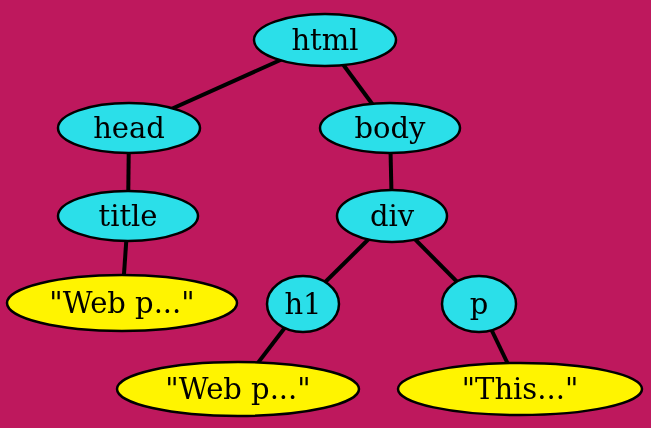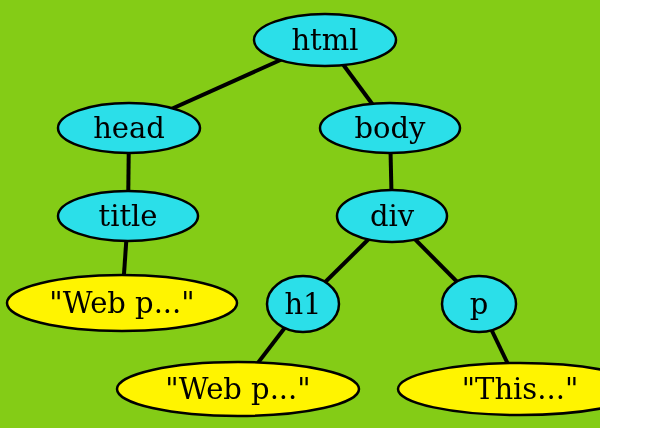--- a/index.html
+++ b/index.html
@@ -2,23 +2,23 @@
 <html><head>
 <meta charset="utf-8">
 <style>
   html, body {
     margin: 0;
     padding: 0;
     background: #ffffff;
   }
   .canvas {
     position: relative;
-    width: 600px;
+    width: 651px;
     height: 428px;
-    background: #84cc16;
+    background: #be185d;
     overflow: hidden;
   }
   svg { display: block; }
   .node-label {
     font-family: "DejaVu Serif", serif;
     font-size: 29px;
     fill: #000000;
     text-anchor: middle;
   }
 </style>

